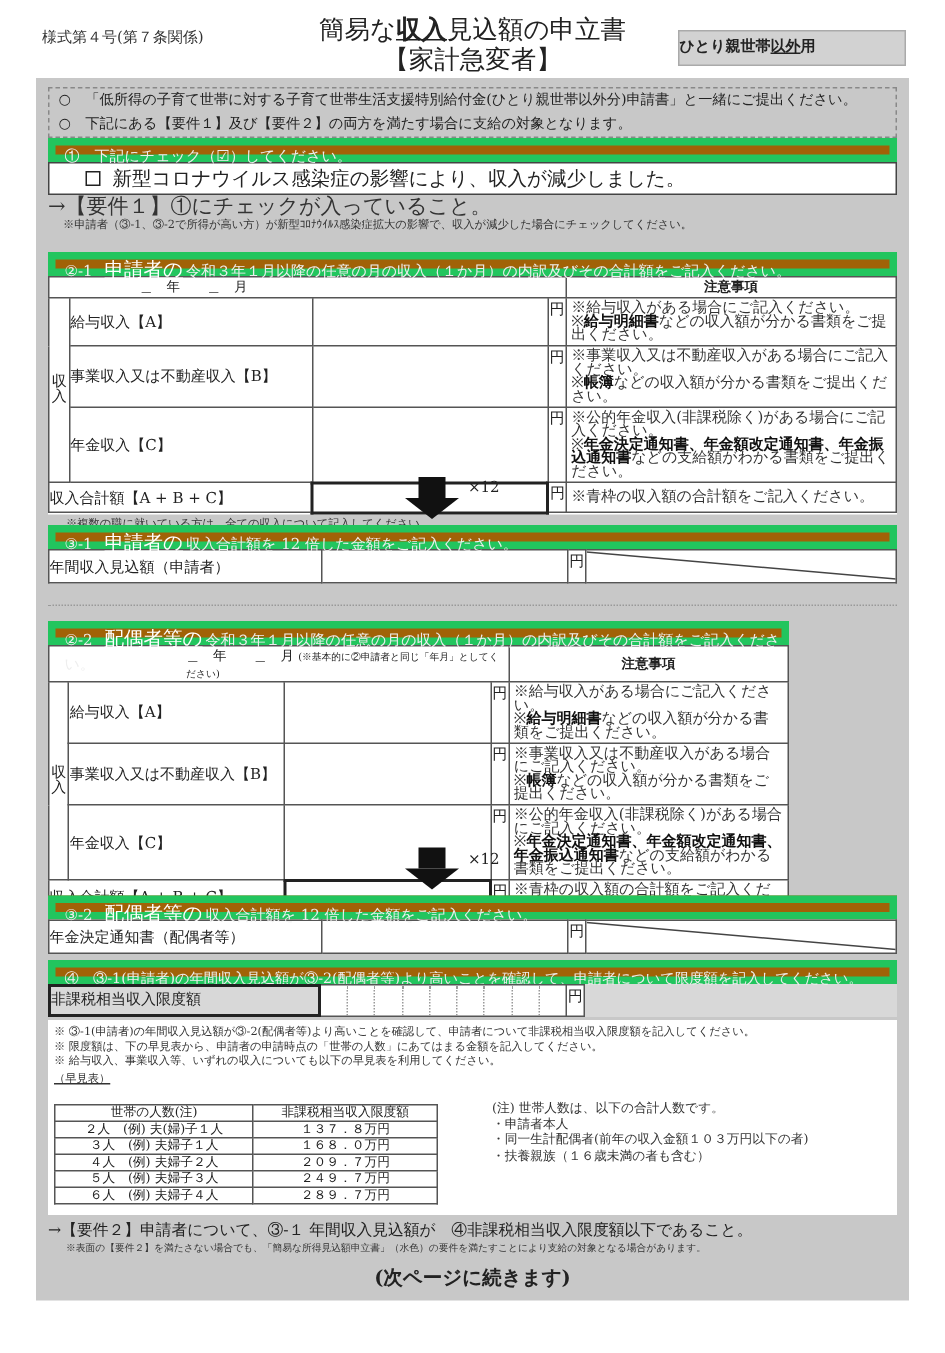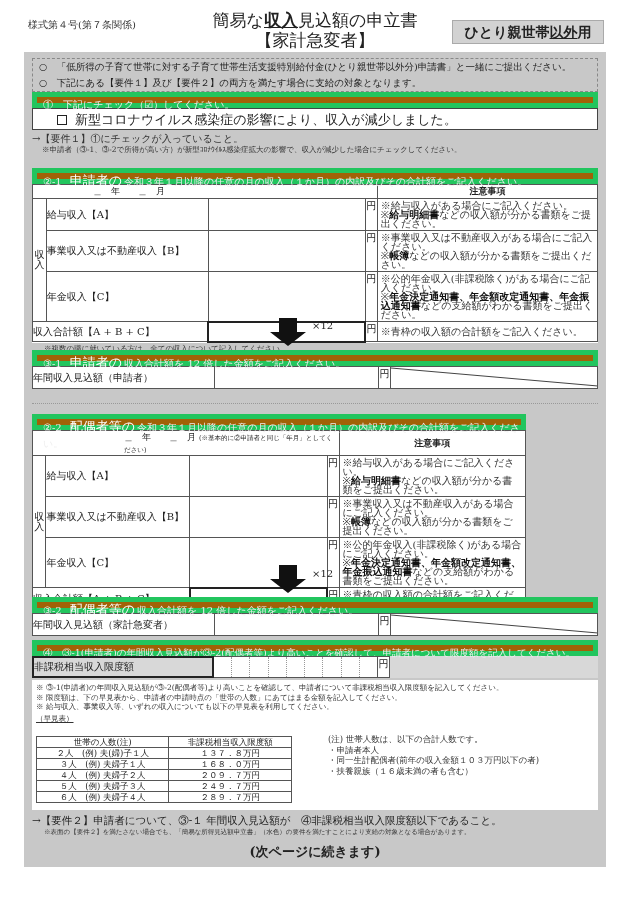--- a/index.html
+++ b/index.html
@@ -1,30 +1,30 @@
 <!DOCTYPE html>
 <html><head>
 <meta charset="utf-8">
 <style>
 *{box-sizing:border-box;margin:0;padding:0}
 body{width:630px;height:902px;background:#fff;font-family:"DejaVu Serif","Liberation Serif",serif;color:#222;position:relative;overflow:hidden}
 .abs{position:absolute}
 .form-no{left:28px;top:18px;font-size:10px;color:#333}
 .title{left:190px;top:10px;width:250px;text-align:center;font-size:17px;line-height:20px;color:#222}
 .title u{text-decoration:underline;font-weight:bold}
-.badge{left:452px;top:20px;width:152px;height:24px;background:#d2d2d2;border:1px solid #aaa;text-align:center;font-size:14px;line-height:22px;font-weight:bold}
+.badge{left:452px;top:20px;width:152px;height:24px;background:#d2d2d2;border:1px solid #aaa;font-size:10px;line-height:22px;font-weight:bold}
 .page{left:24px;top:52px;width:582px;height:815px;background:#c8c8c8}
 .intro{left:32px;top:58px;width:566px;height:34px;border:1px dashed #888;font-size:9.5px;line-height:16px;padding-left:6px}
 .intro span{display:block}
 .hdr{background:#a16207;color:#eee;font-size:10px;height:16px;line-height:16px;padding-left:6px;border:5px solid #22c55e}
 .hdr .big{font-size:13px;text-decoration:underline;color:#fff;margin:0 2px 0 8px}
 .box{background:#fff;border:1px solid #444}
 .sec1{left:32px;top:92px;width:566px}
 .chk{height:22px;font-size:13px;line-height:22px;padding-left:24px}
-.note{font-size:10px;color:#333;line-height:13px}
+.note{font-size:14px;color:#333;line-height:13px}
 .small{font-size:7.5px;color:#333}
 table.grid{border-collapse:collapse;background:#fff;width:100%}
 table.grid td{border:1px solid #555;font-size:10px;vertical-align:middle}
 .digits{display:flex;height:100%}
 .digits i{flex:1;border-right:1px dotted #999;height:100%}
 .digits i:last-child{border-right:none}
 .yen{font-size:10px;width:12px;text-align:center;vertical-align:top !important}
 .notes{font-size:7.5px;line-height:9px;padding:2px 3px;color:#333}
 .notes b{font-weight:bold;color:#111}
 .lbl{font-size:11px}
@@ -298,21 +298,21 @@
     <div class="arrow-body"></div>
     <div class="arrow-head"></div>
   </div>
 <div class="abs x12" style="left:312px;top:568px">×12</div>
 
 <div class="abs" style="left:32px;top:597px;width:566px">
   <div class="hdr"><span>③-2</span><span class="big">配偶者等の</span><span>収入合計額を 12 倍した金額をご記入ください。</span></div>
   <table class="grid">
     <tbody>
         <tr style="height:22px">
-      <td class="lbl" style="width:182px">年間収入見込額（家計急変者）</td>
+      <td class="lbl" style="width:182px">年金決定通知書（配偶者等）</td>
       <td style="width:164px;padding:0">
             <div class="digits">
               <i></i>
               <i></i>
               <i></i>
               <i></i>
               <i></i>
               <i></i>
               <i></i>
               <i></i>

